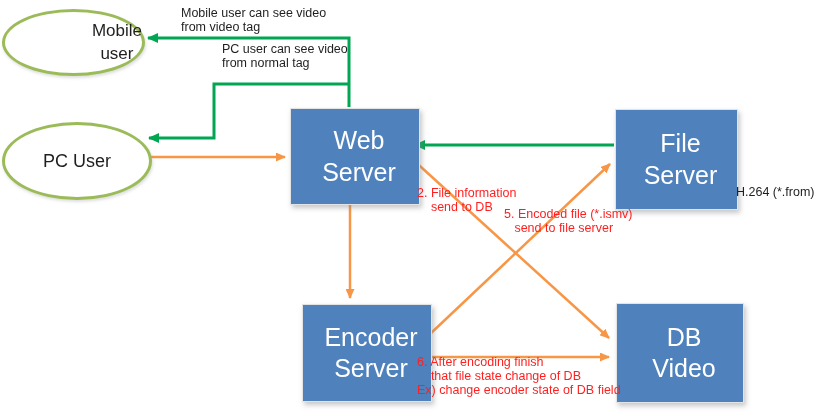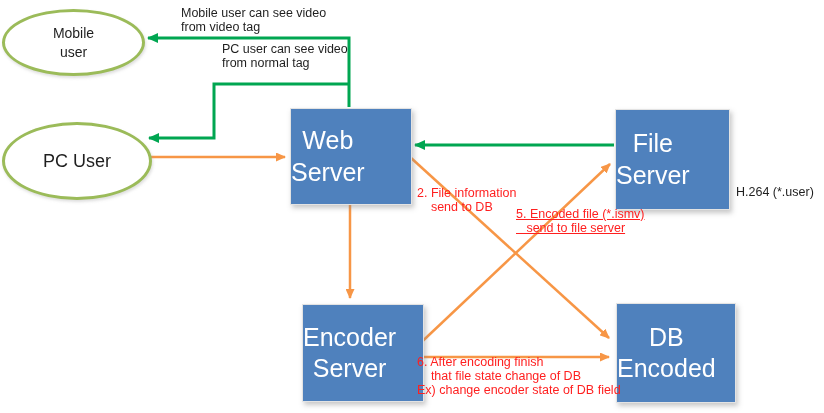--- a/index.html
+++ b/index.html
@@ -8,60 +8,61 @@
     width:824px;height:413px;
     background:#ffffff;
     overflow:hidden;
     font-family:"Liberation Sans", sans-serif;
   }
   #arrows{position:absolute;left:0;top:0;z-index:1;}
   .node{
     position:absolute;
     background:var(--node-fill,#4f81bd);
     color:#ffffff;
-    display:flex;align-items:center;justify-content:flex-start;
+    display:flex;align-items:center;justify-content:center;
     text-align:center;
     font-size:25px;line-height:1.26;
     white-space:pre-line;
     border:1px solid #e3e3e3;
     box-shadow:2px 3px 5px rgba(130,130,130,.45);
     z-index:2;
+    padding-left:8px;
   }
   .ellipse{
     position:absolute;
     border:3px solid var(--ellipse-stroke,#9bbb59);
     border-radius:50%;
     background:#ffffff;
     display:flex;align-items:center;justify-content:center;
     text-align:center;
     color:#1f1f1f;
     white-space:pre-line;
     box-shadow:1px 2px 3px rgba(160,160,160,.35);
     z-index:2;
   }
   #node-web{left:290px;top:108px;width:120px;height:95px;}
   #node-file{left:615px;top:109px;width:113px;height:99px;}
   #node-encoder{left:302px;top:304px;width:120px;height:96px;}
   #node-db{left:616px;top:303px;width:118px;height:98px;}
-  #ell-mobile{left:2px;top:9px;width:137px;height:61px;font-size:14px;line-height:1.3;}
+  #ell-mobile{left:2px;top:9px;width:137px;height:61px;font-size:17px;line-height:1.3;justify-content:flex-end;}
   #ell-pc{left:2px;top:122px;width:144px;height:72px;font-size:18px;}
   .note{
     position:absolute;
     font-size:12.5px;line-height:14px;
     white-space:pre;
     z-index:3;
     color:var(--black-text,#1f1f1f);
   }
   .note.red{color:var(--red-text,#ff1f1f);}
   #note-mobile{left:169px;top:6px;margin-left:12px;}
   #note-pc{left:222px;top:42px;}
   #note-step1{left:157px;top:160px;}
   #note-step2{left:417px;top:186px;}
   #note-step3{left:267px;top:263px;}
-  #note-step5{left:516px;top:207px;text-decoration:underline;}
+  #note-step5{left:504px;top:207px;}
   #note-step4{left:417px;top:355px;}
   #note-codec{left:736px;top:185px;}
 </style>
 </head>
 <body>
 
 <div id="canvas" style="--node-fill: #4f81bd; --ellipse-stroke: #9bbb59; --red-text: #ff1f1f; --black-text: #1f1f1f;">
 
   <svg id="arrows" width="824" height="413" viewBox="0 0 824 413">
     <defs>
@@ -99,29 +100,29 @@
   <div class="node" id="node-file">
     <span>File
 Server</span>
   </div>
   <div class="node" id="node-encoder">
     <span>Encoder
 Server</span>
   </div>
   <div class="node" id="node-db">
     <span>DB
-Encoded</span>
+Video</span>
   </div>
 
   <div class="note" id="note-mobile">Mobile user can see video
 from video tag</div>
   <div class="note" id="note-pc">PC user can see video
 from normal tag</div>
   <div class="note red" id="note-step2">2. File information
     send to DB</div>
   <div class="note red" id="note-step4">6. After encoding finish
     that file state change of DB
 Ex) change encoder state of DB field</div>
   <div class="note red" id="note-step5">5. Encoded file (*.ismv)
    send to file server</div>
-  <div class="note" id="note-codec">H.264 (*.user)</div>
+  <div class="note" id="note-codec">H.264 (*.from)</div>
 
 </div>
 
 </body></html>

